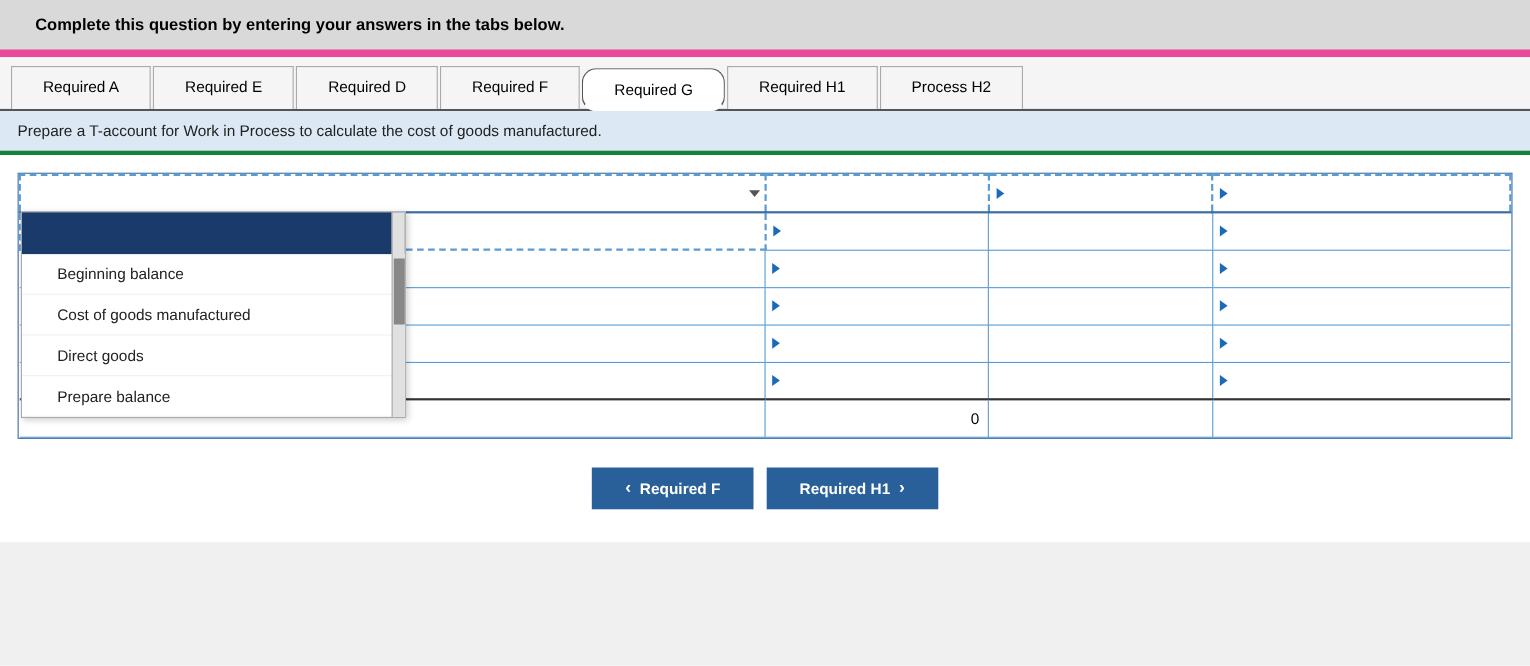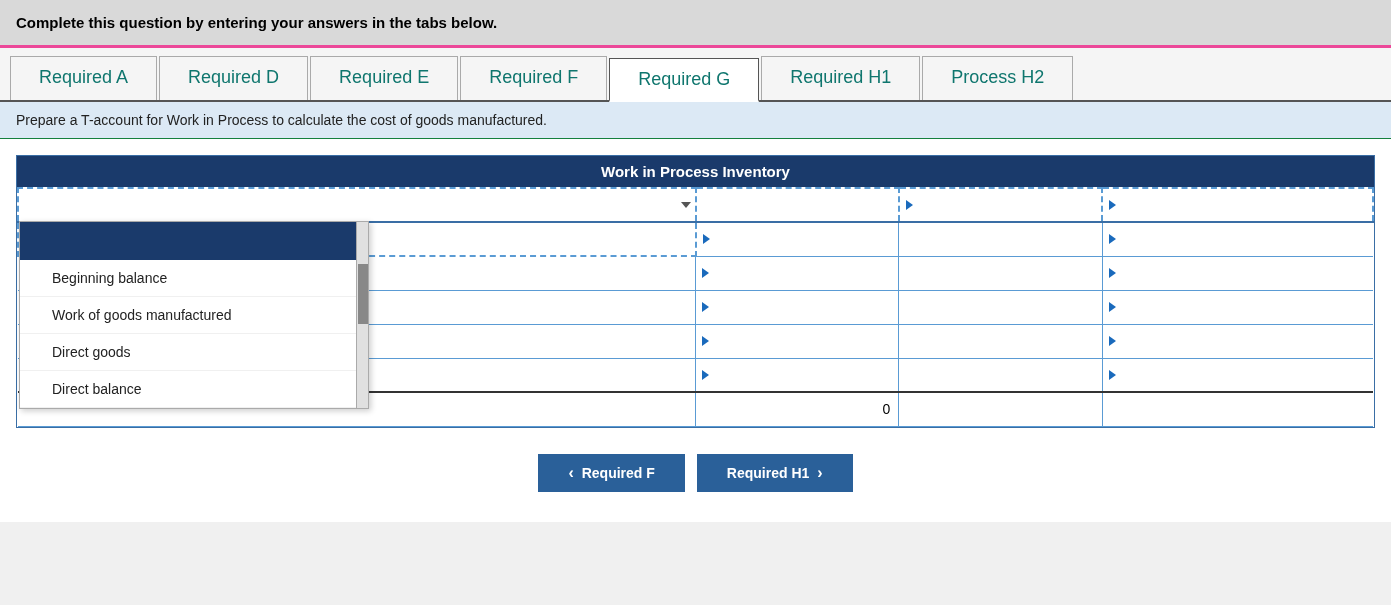--- a/index.html
+++ b/index.html
@@ -7,61 +7,62 @@
 
     .page-wrapper {
       width: 1391px;
       min-height: 605px;
       background: #f0f0f0;
     }
 
     
     .header-banner {
       background: #d9d9d9;
-      padding: 14px 16px;
+      padding: 14px 32px;
       font-weight: bold;
       font-size: 15px;
-      border-bottom: 3px solid #ec4899;
+      border-bottom: 7px solid #ec4899;
     }
 
     
     .tab-bar {
       display: flex;
       background: #f5f5f5;
       border-bottom: 2px solid #555;
       padding: 0 10px;
       padding-top: 8px;
     }
     .tab {
       padding: 10px 28px;
       border: 1px solid #aaa;
       border-bottom: none;
       background: #f5f5f5;
       cursor: pointer;
       margin-right: 2px;
-      font-size: 18px;
-      color: #0f766e;
+      font-size: 14px;
+      color: #000000;
     }
     .tab.active {
       background: #fff;
       border-bottom: 2px solid #fff;
       font-weight: normal;
       position: relative;
       bottom: -2px;
       border-color: #555;
       border-bottom-color: #fff;
+      border-radius: 13px;
     }
 
     
     .instruction-bar {
       background: #dce9f5;
       padding: 10px 16px;
       font-size: 14px;
       color: #222;
-      border-bottom: 1px solid #15803d;
+      border-bottom: 4px solid #15803d;
     }
 
     
     .main-content {
       padding: 16px 16px;
       background: #fff;
       position: relative;
     }
 
     
@@ -214,53 +215,52 @@
 <body>
 
 <div class="page-wrapper">
 
   <div class="header-banner">
     <span>Complete this question by entering your answers in the tabs below.</span>
   </div>
 
   <div class="tab-bar">
     <div class="tab">Required A</div>
+    <div class="tab">Required E</div>
     <div class="tab">Required D</div>
-    <div class="tab">Required E</div>
     <div class="tab">Required F</div>
     <div class="tab active">Required G</div>
     <div class="tab">Required H1</div>
     <div class="tab">Process H2</div>
   </div>
 
   <div class="instruction-bar">
     <span>Prepare a T-account for Work in Process to calculate the cost of goods manufactured.</span>
   </div>
 
   <div class="main-content">
 
     <div class="t-account-wrapper">
-      <div class="t-account-title">Work in Process Inventory</div>
 
       <table class="t-account-table">
         <tbody>
 
           <tr class="dashed-row">
             <td class="left-col dropdown-cell" style="position:relative;">
               <div class="dropdown-arrow"></div>
 
               <div class="dropdown-menu">
                 <div class="dropdown-header"></div>
                 <div class="dropdown-scrollbar">
                   <div class="dropdown-scrollbar-thumb"></div>
                 </div>
                 <div class="dropdown-menu-item">Beginning balance</div>
-                <div class="dropdown-menu-item">Work of goods manufactured</div>
+                <div class="dropdown-menu-item">Cost of goods manufactured</div>
                 <div class="dropdown-menu-item">Direct goods</div>
-                <div class="dropdown-menu-item">Direct balance</div>
+                <div class="dropdown-menu-item">Prepare balance</div>
               </div>
             </td>
             <td class="mid-col"></td>
             <td class="mid-col">
               <span class="row-pointer"></span>
             </td>
             <td class="right-col">
               <span class="row-pointer"></span>
             </td>
           </tr>

